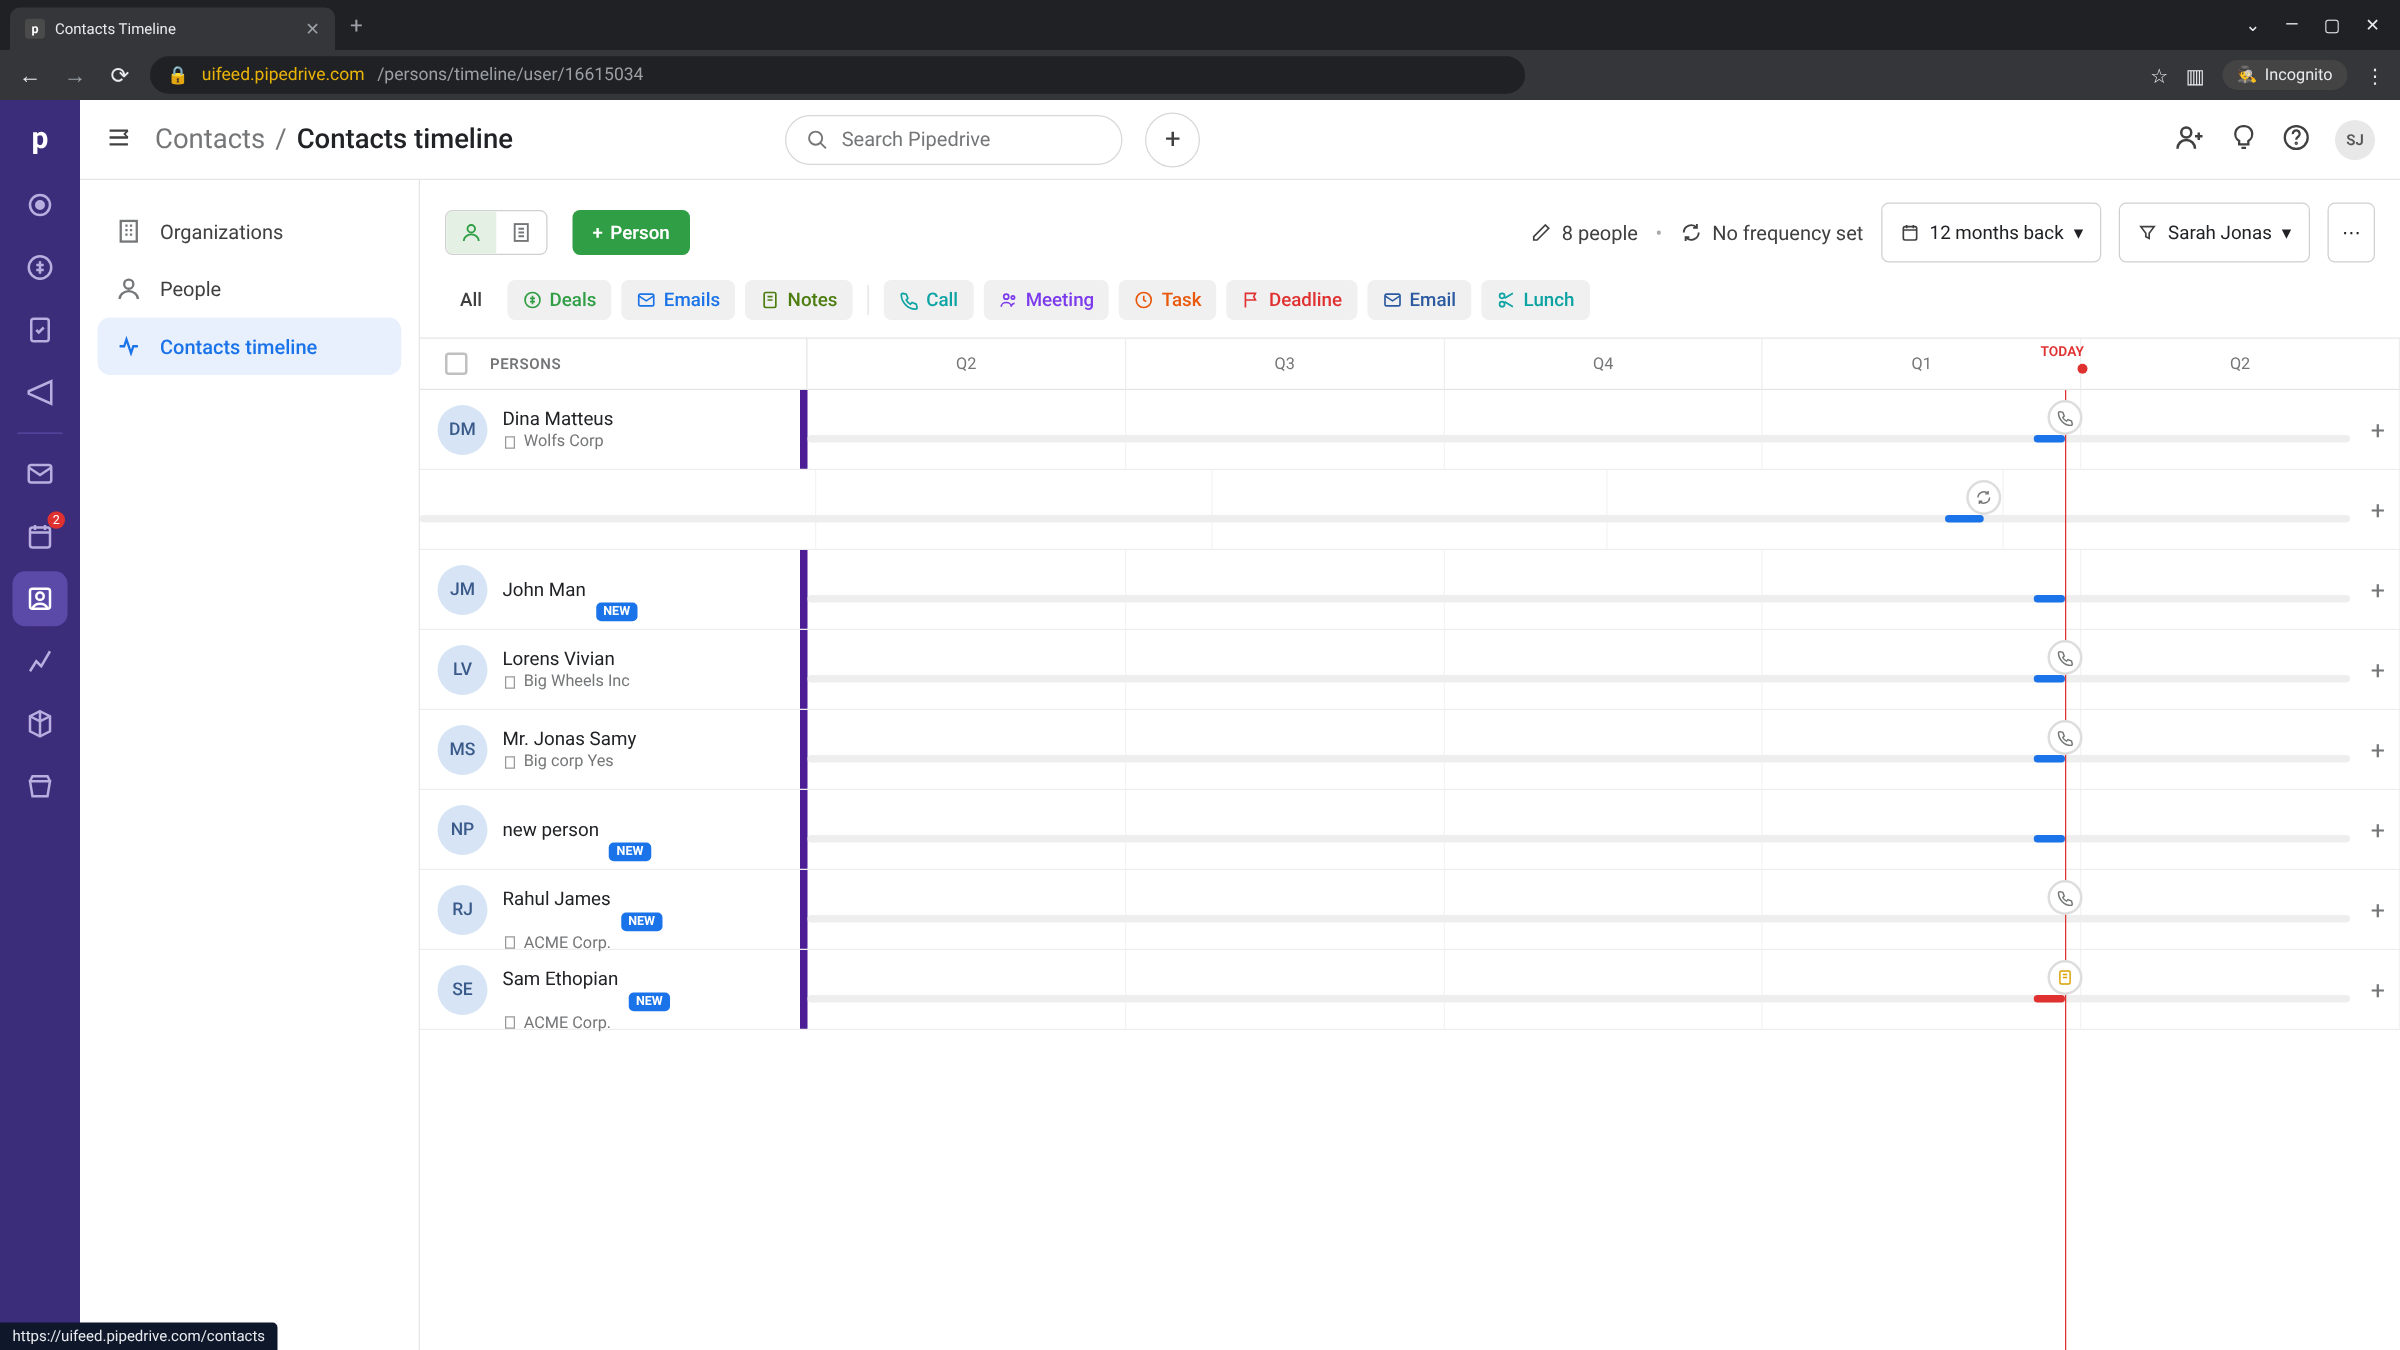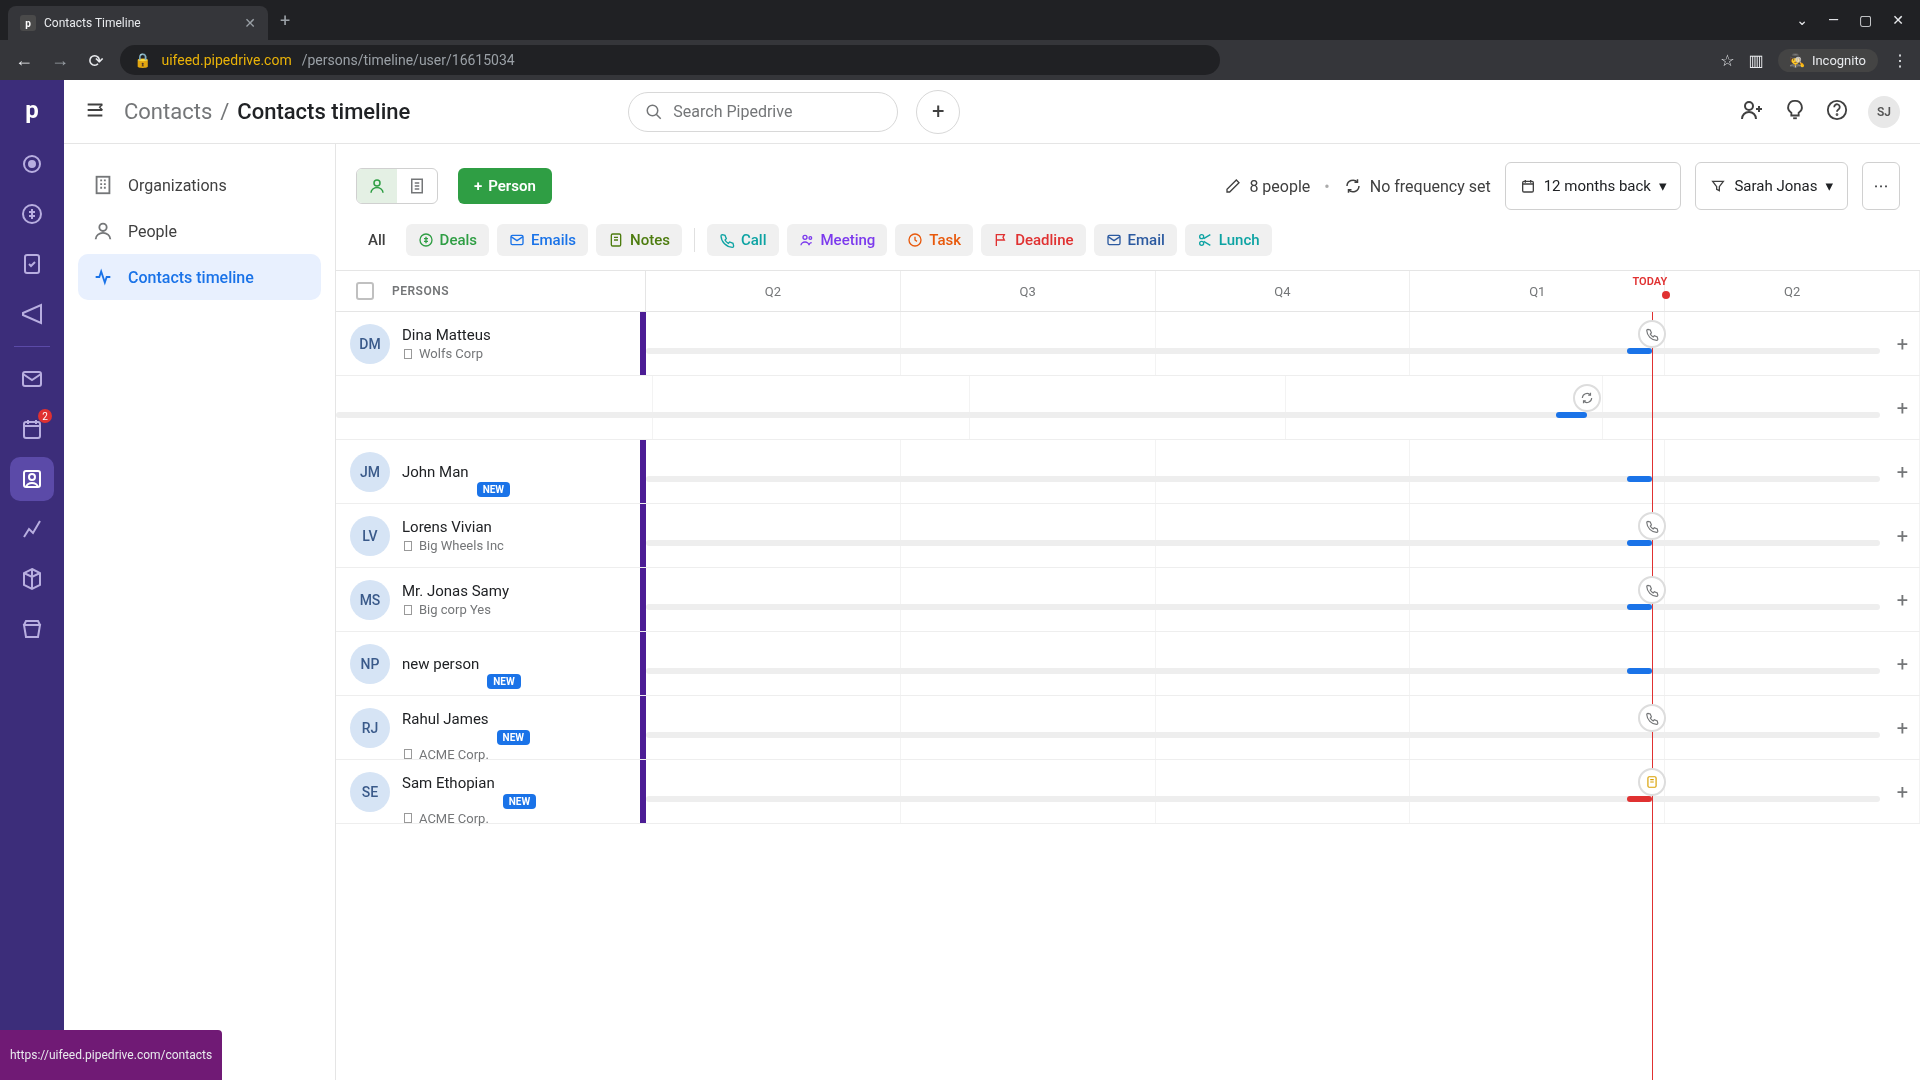--- a/index.html
+++ b/index.html
@@ -96,21 +96,21 @@
 .new-badge { background: #1a73e8; color: #fff; font-size: 10px; font-weight: 700; padding: 2px 6px; border-radius: 4px; margin-top: 36px; }
 .pr-timeline { flex: 1; position: relative; display: flex; }
 .pr-q { flex: 1; border-right: 1px solid #f3f3f3; }
 .pr-track { position: absolute; left: 0; right: 40px; top: 50%; height: 6px; background: #eee; border-radius: 3px; transform: translateY(4px); }
 .pr-fill { position: absolute; top: 50%; height: 6px; background: #1a73e8; border-radius: 3px; transform: translateY(4px); }
 .pr-fill.red { background: #e03131; }
 .pr-add { position: absolute; right: 12px; top: 50%; transform: translateY(-50%); color: #747678; font-size: 20px; cursor: pointer; }
 .pr-icon { position: absolute; width: 28px; height: 28px; border-radius: 50%; background: #fff; border: 2px solid #ddd; display: flex; align-items: center; justify-content: center; top: 8px; z-index: 6; }
 .pr-icon svg { width: 14px; height: 14px; }
 
-.status-bar { position: absolute; bottom: 0; left: 0; background: #701a75; color: #e8eaed; font-size: 12px; padding: 18px 10px; border-radius: 0 4px 0 0; z-index: 100; }
+.status-bar { position: absolute; bottom: 0; left: 0; background: #0f172a; color: #e8eaed; font-size: 12px; padding: 4px 10px; border-radius: 0 4px 0 0; z-index: 100; }
 </style>
 </head>
 <body>
 
 <div class="browser-chrome">
   <div class="tab">
     <div class="tab-favicon">p</div>
     <div class="tab-title">Contacts Timeline</div>
     <div class="tab-close">✕</div>
   </div>

